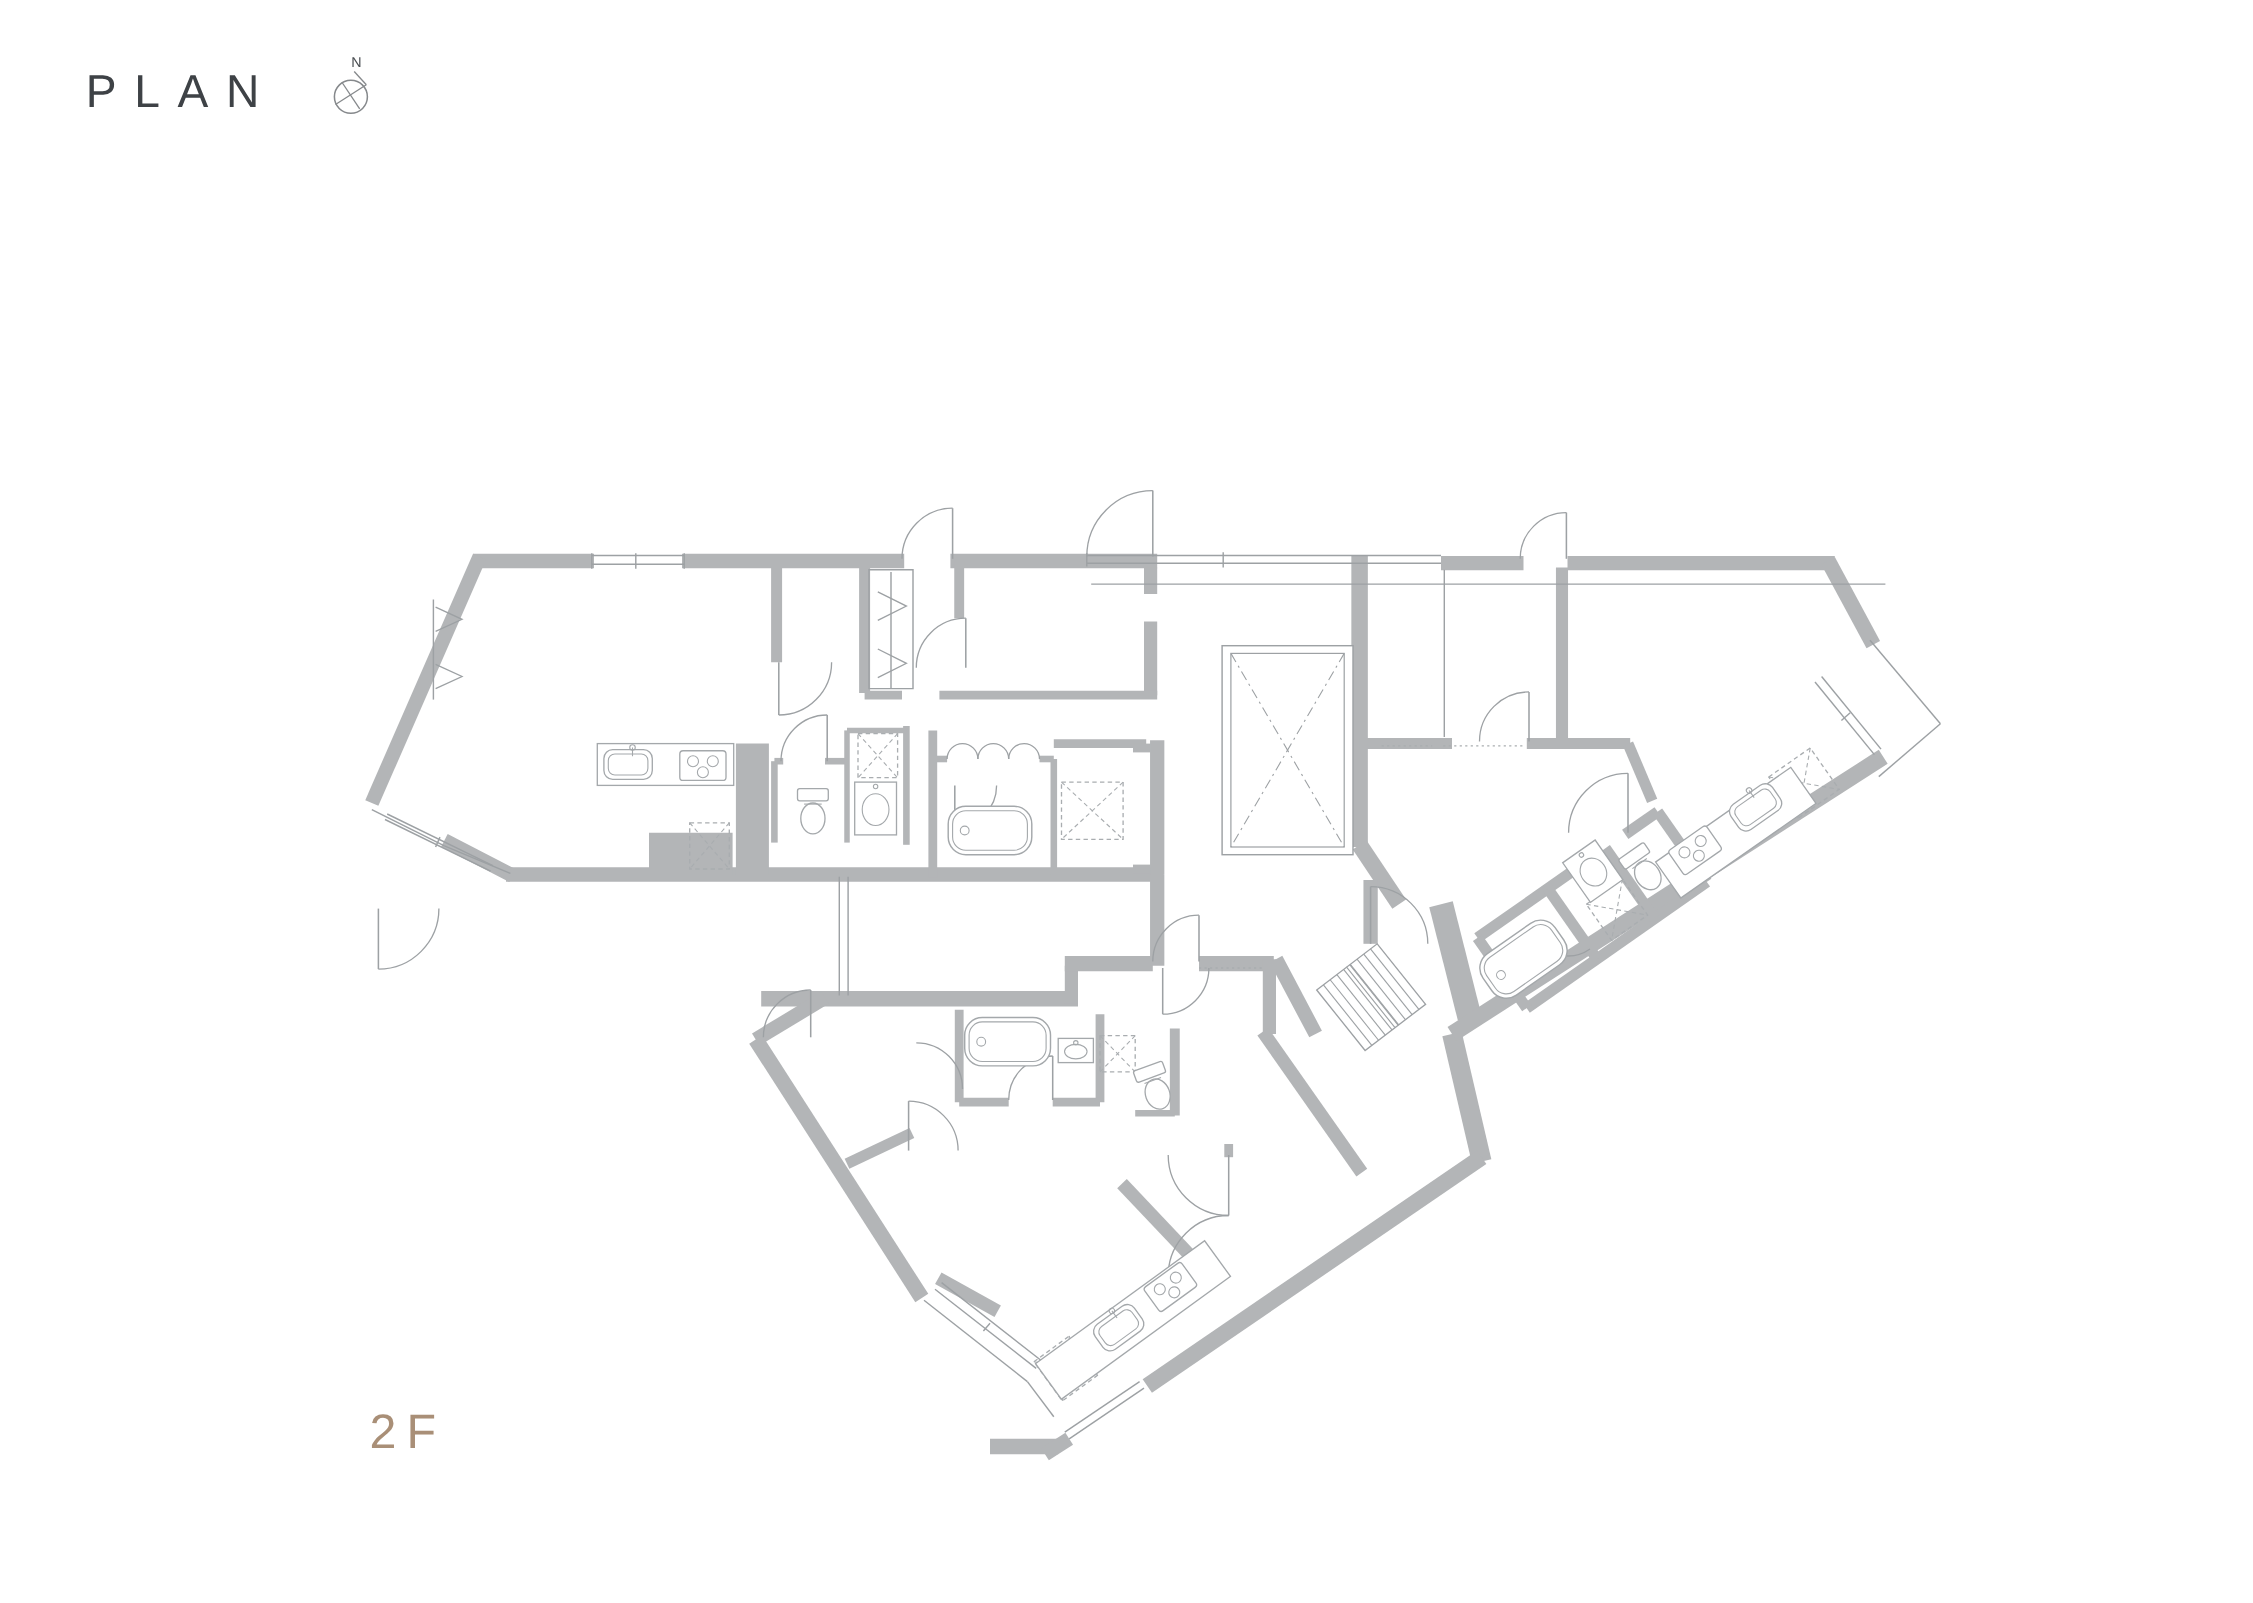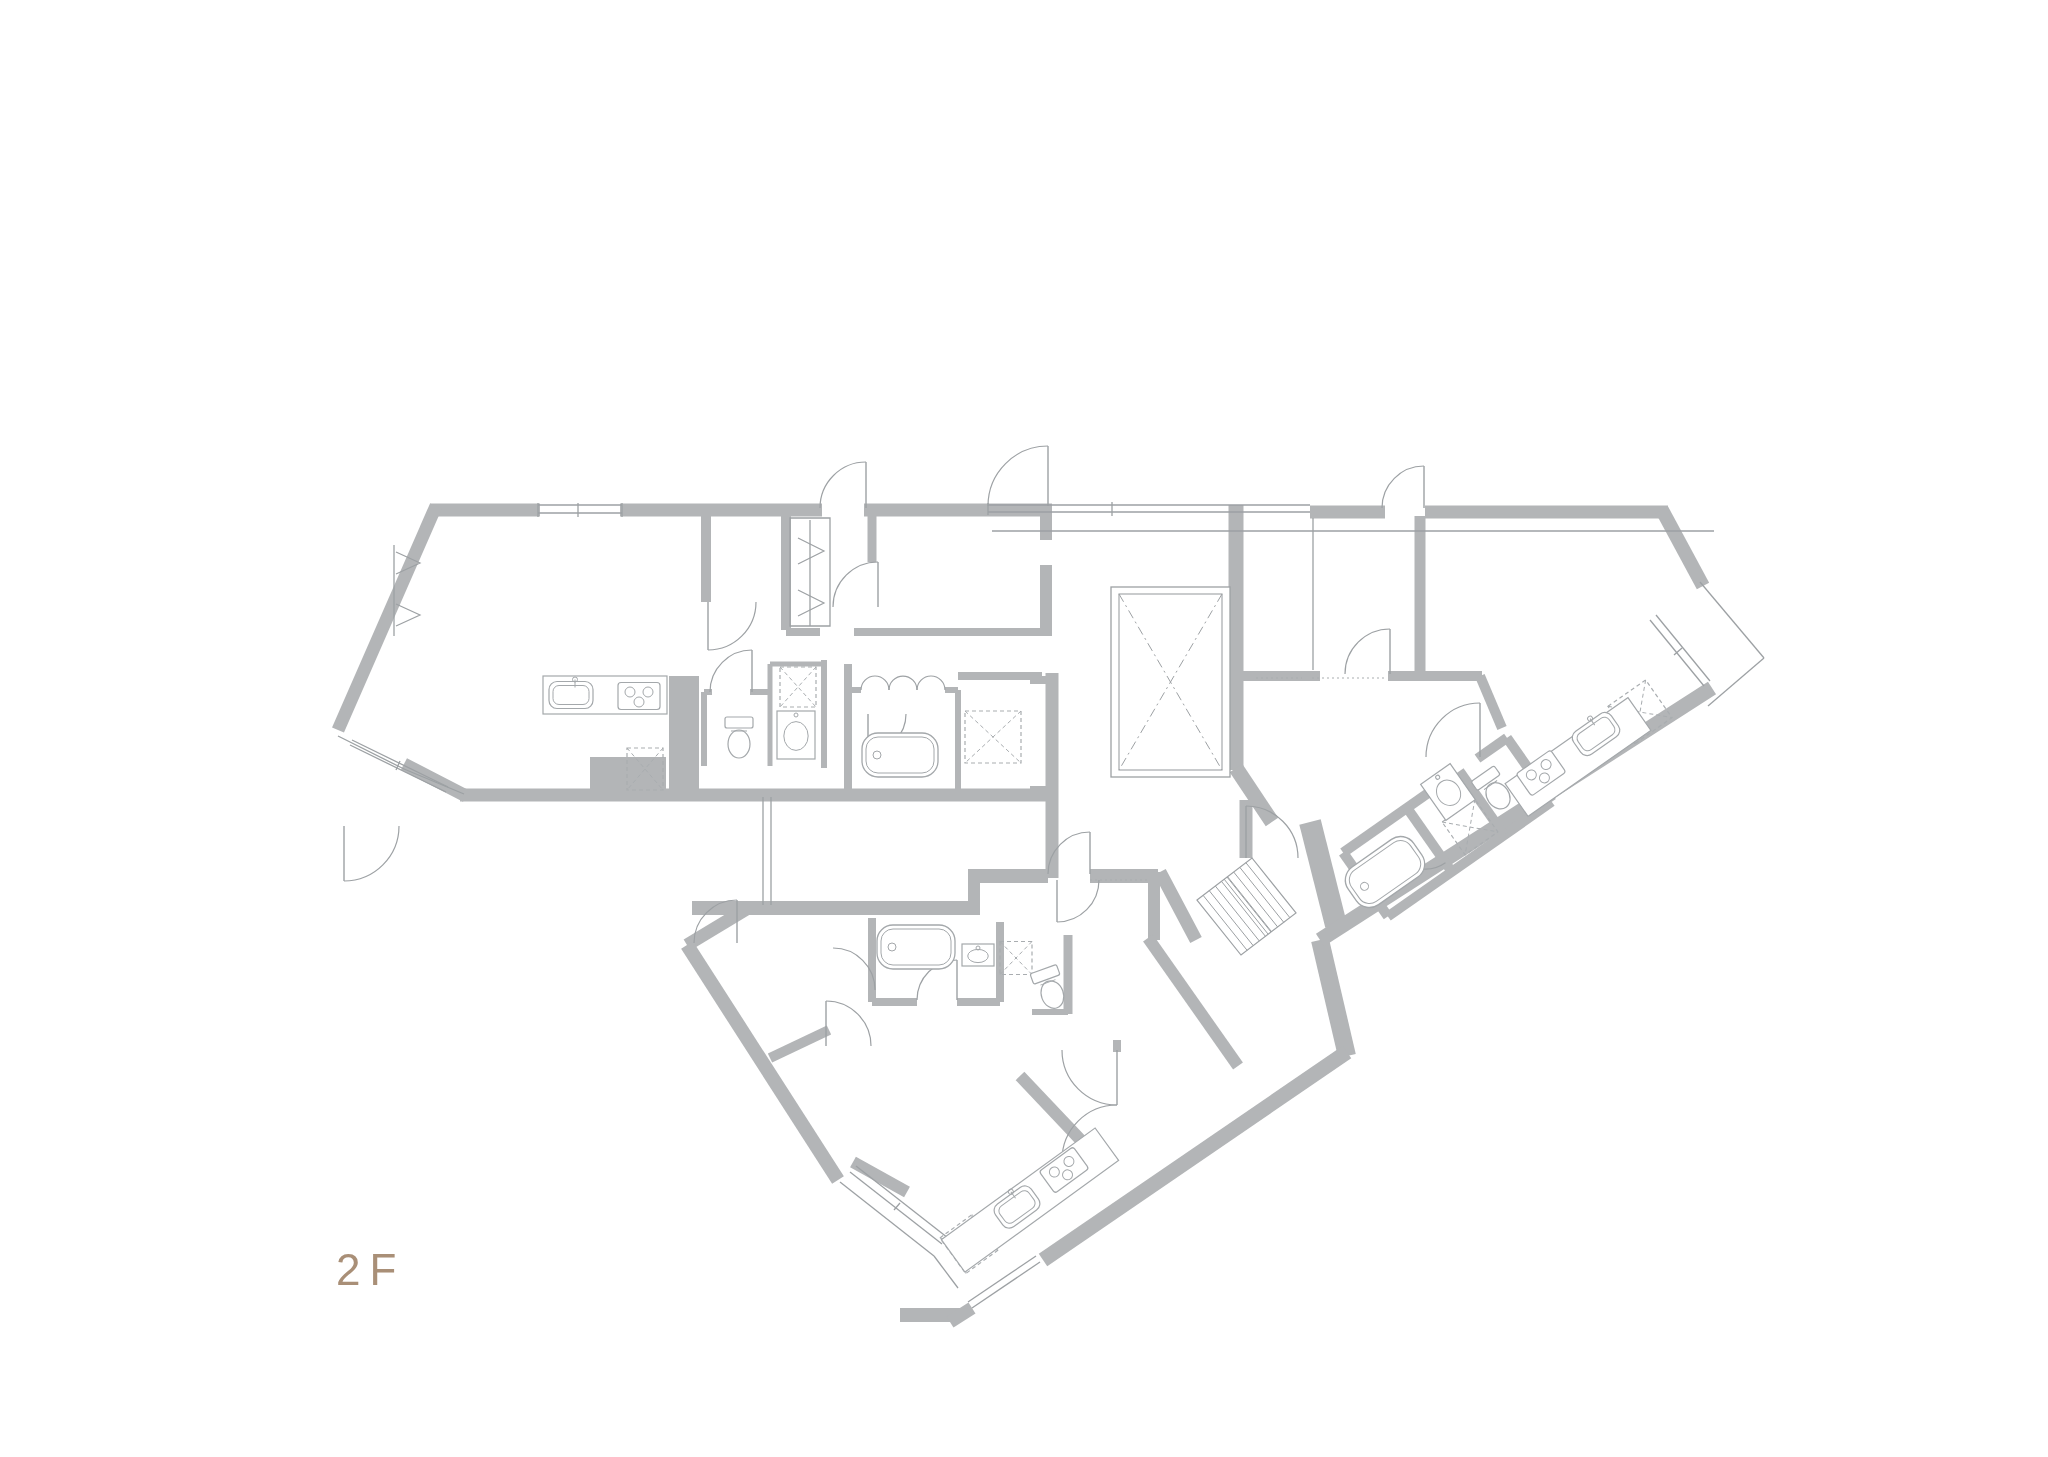--- a/index.html
+++ b/index.html
@@ -324,16 +324,26 @@
           <circle cx="1448" cy="774" r="2" fill="none" stroke="#a4a8ab" stroke-width="1"></circle>
         </g>
         <g transform="rotate(0 978 955)">
           <rect x="962" y="944" width="32" height="22" fill="#fff" stroke="#a4a8ab" stroke-width="1.2"></rect>
           <ellipse cx="978" cy="956" rx="10.24" ry="6.6" fill="none" stroke="#a4a8ab" stroke-width="1"></ellipse>
           <circle cx="978" cy="948" r="2" fill="none" stroke="#a4a8ab" stroke-width="1"></circle>
         </g>
       </g>
     </svg>
 
-
-  <div id="floor-label" style="color: rgb(169, 143, 119);">2F</div>
+  <div id="plan-header">
+    <div id="page-title" style="color: rgb(62, 66, 70);">PLAN</div>
+    <svg id="compass" width="52" height="64" viewBox="0 0 52 64">
+      <text x="30" y="13" text-anchor="middle" font-size="13" fill="#4b4f53" font-family="Liberation Sans, sans-serif">N</text>
+      <circle cx="25" cy="40" r="15" fill="none" stroke="#86898c" stroke-width="1.4"></circle>
+      <line x1="11" y1="47" x2="39" y2="29" stroke="#86898c" stroke-width="1.2"></line>
+      <line x1="17" y1="27" x2="33" y2="51" stroke="#86898c" stroke-width="1.2"></line>
+      <line x1="28" y1="17" x2="39" y2="29" stroke="#86898c" stroke-width="1.2"></line>
+    </svg>
+  </div>
+
+  <div id="floor-label" style="color: rgb(169, 143, 119); margin-top: 32px;">2F</div>
 
 </div>
 
 </body></html>

